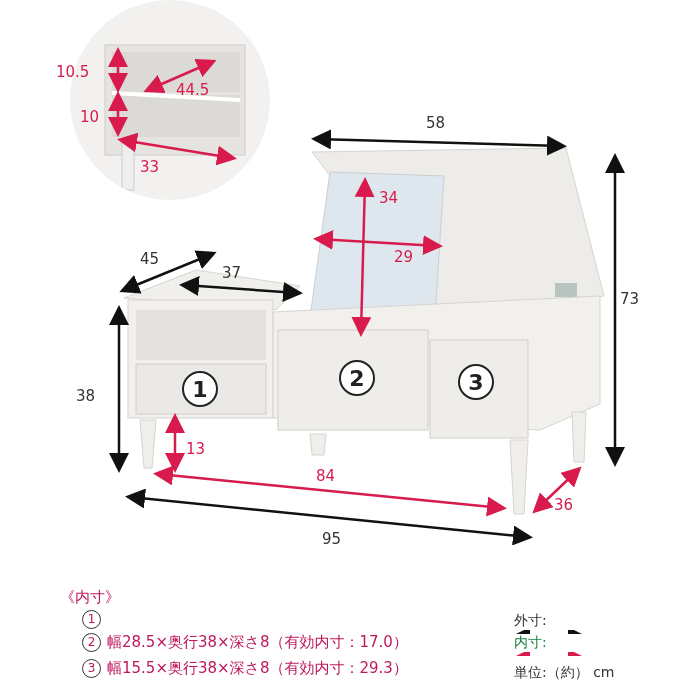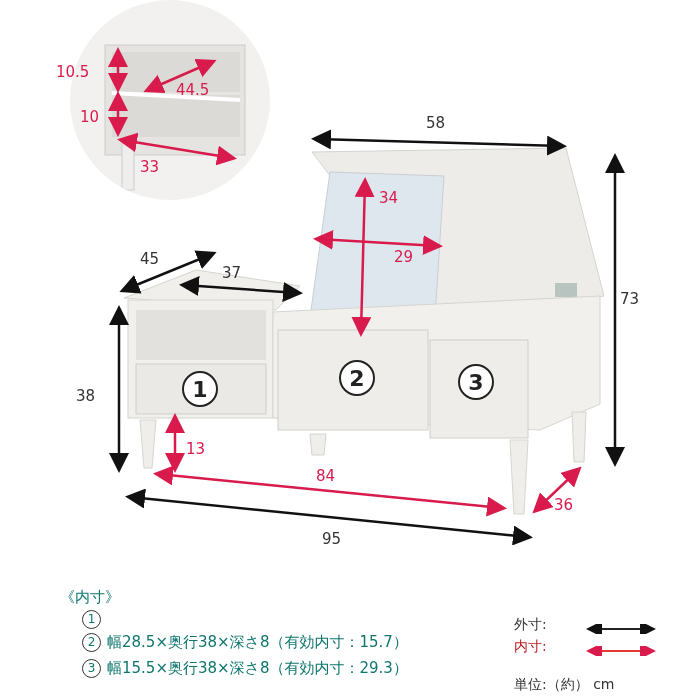--- a/index.html
+++ b/index.html
@@ -1,26 +1,26 @@
 <!DOCTYPE html>
 <html><head>
 <meta charset="utf-8">
 <style>
   html,body{margin:0;padding:0;background:#fff;}
   body{width:700px;height:700px;position:relative;overflow:hidden;font-family:"DejaVu Sans","Liberation Sans",sans-serif;}
   svg text{font-family:"DejaVu Sans","Liberation Sans",sans-serif;}
-  .notes{position:absolute;left:62px;top:584px;font-size:15px;color:#0f766e;line-height:26px;}
+  .notes{position:absolute;left:62px;top:584px;font-size:15px;color:#be185d;line-height:26px;}
   .notes .head{margin-left:-2px;}
   .notes .row{margin-left:20px;display:flex;align-items:center;gap:6px;}
   .circ{display:inline-block;width:17px;height:17px;border:1.5px solid #333;border-radius:50%;text-align:center;line-height:17px;font-size:12px;}
   .legend{position:absolute;left:514px;top:612px;font-size:14px;color:#333;}
-  .legend .lrow{display:flex;align-items:flex-end;height:22px;}
+  .legend .lrow{display:flex;align-items:flex-start;height:22px;flex-direction:column;}
   .legend .lab{width:72px;}
-  .legend .red{color:#b91c1c;}
-  .legend .unit{margin-top:20px;}
+  .legend .red{color:#15803d;}
+  .legend .unit{margin-top:8px;}
 </style>
 </head>
 <body>
 
 <svg width="700" height="580" viewBox="0 0 700 580" style="position:absolute;left:0;top:0">
   <defs>
     <marker id="ab" markerWidth="8" markerHeight="8" refX="6" refY="4" orient="auto-start-reverse" markerUnits="strokeWidth">
         <path d="M0,0 L8,4 L0,8 z" fill="#111"></path>
       </marker>
     <marker id="ar" markerWidth="8" markerHeight="8" refX="6" refY="4" orient="auto-start-reverse" markerUnits="strokeWidth">
@@ -115,21 +115,21 @@
   </g>
 </svg>
 
 <div class="notes">
   <div class="head">《内寸》</div>
   <div class="row">
     <span class="circ">1</span>
   </div>
   <div class="row">
     <span class="circ">2</span>
-    <span>幅28.5×奥行38×深さ8（有効内寸：15.7）</span>
+    <span>幅28.5×奥行38×深さ8（有効内寸：17.0）</span>
   </div>
   <div class="row">
     <span class="circ">3</span>
     <span>幅15.5×奥行38×深さ8（有効内寸：29.3）</span>
   </div>
 </div>
 
 <div class="legend">
   <div class="lrow">
     <span class="lab">外寸:</span>

